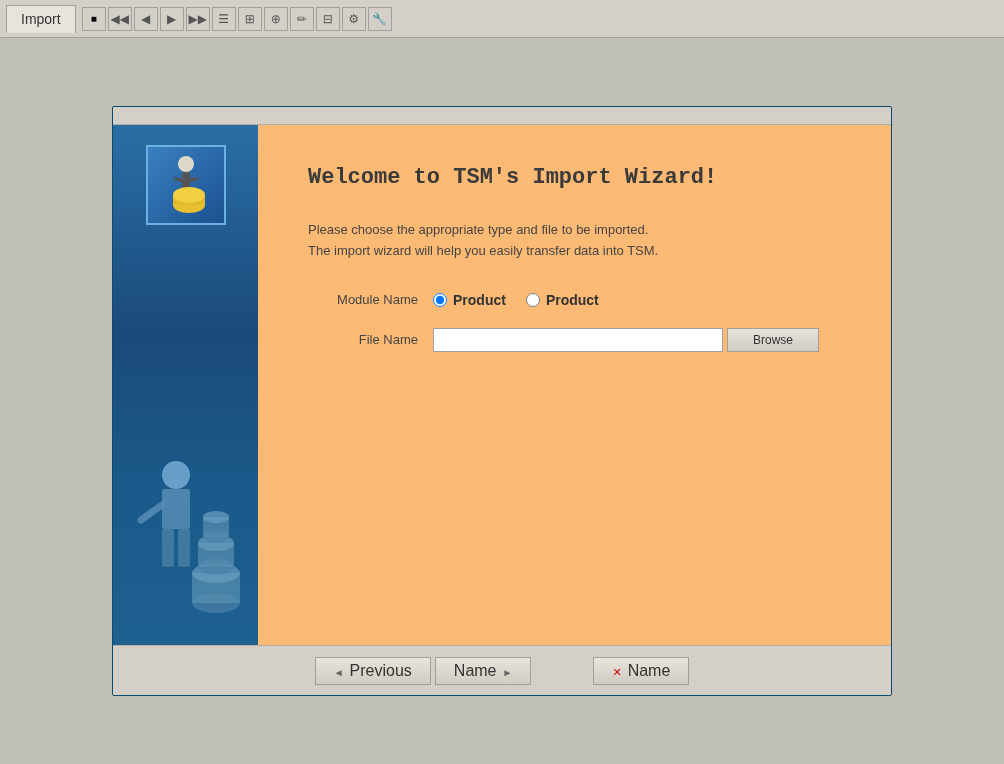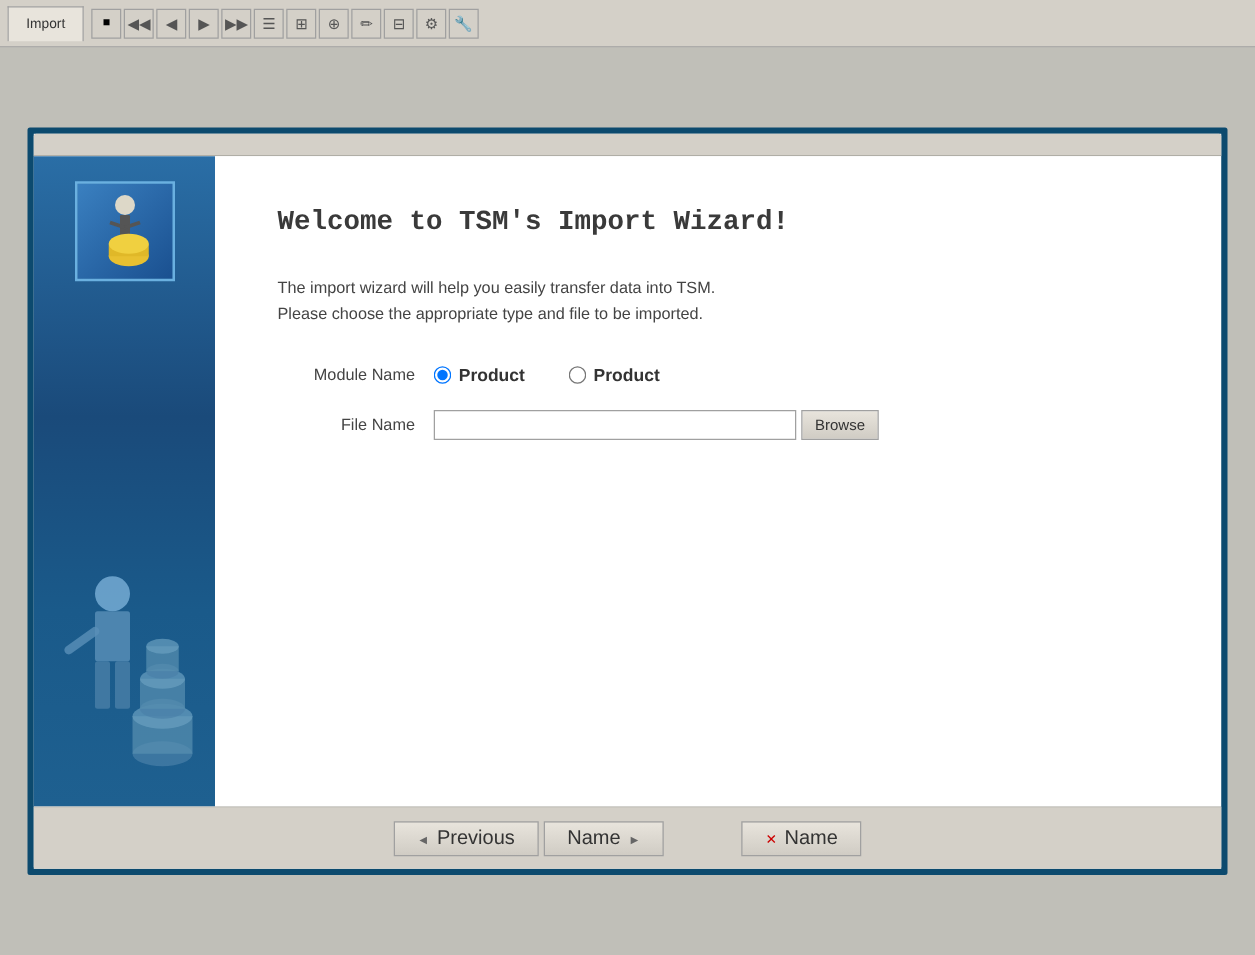--- a/index.html
+++ b/index.html
@@ -25,21 +25,21 @@
       align-items: center;
       padding: 4px 6px;
       gap: 2px;
     }
 
     .toolbar-tab {
       background: #e8e4dc;
       border: 1px solid #a0a0a0;
       border-bottom: none;
       padding: 4px 14px;
-      font-size: 11px;
+      font-size: 14px;
       color: #333;
       height: 28px;
       display: flex;
       align-items: center;
     }
 
     .toolbar-square {
       width: 24px;
       height: 24px;
       background: #d4d0c8;
@@ -72,23 +72,23 @@
       right: 0;
       bottom: 0;
       background: #c0bfb8;
       display: flex;
       align-items: center;
       justify-content: center;
     }
 
     
     .wizard-panel {
-      width: 960px;
-      background: #ffffff;
-      border: 5px solid #0c4a6e;
+      width: 780px;
+      background: #fdba74;
+      border: 1px solid #0c4a6e;
       border-radius: 2px;
       position: relative;
       padding-bottom: 0;
     }
 
     .wizard-top-bar {
       height: 18px;
       background: #d4d0c8;
       border-bottom: 1px solid #b0aea6;
       border-radius: 2px 2px 0 0;
@@ -155,21 +155,21 @@
       width: 110px;
       font-size: 13px;
       color: #444;
       text-align: right;
       margin-right: 15px;
     }
 
     .radio-group {
       display: flex;
       align-items: flex-start;
-      gap: 35px;
+      gap: 20px;
     }
 
     .radio-option {
       display: flex;
       align-items: center;
       gap: 6px;
       cursor: pointer;
     }
 
     .radio-option input[type="radio"] {
@@ -195,21 +195,21 @@
       width: 290px;
       height: 24px;
       border: 1px solid #a0a0a0;
       background: white;
       font-size: 12px;
       padding: 2px 4px;
     }
 
     .browse-btn {
       height: 24px;
-      padding: 0 10px;
+      padding: 0 25px;
       background: linear-gradient(to bottom, #e8e4dc, #d0ccc4);
       border: 1px solid #a0a0a0;
       font-size: 12px;
       cursor: pointer;
       color: #333;
     }
 
     
     .wizard-footer {
       height: 50px;
@@ -331,22 +331,22 @@
             <ellipse cx="95" cy="82" rx="13" ry="6" fill="#4a80a8" opacity="0.7"></ellipse>
             <rect x="82" y="62" width="26" height="20" fill="#5890b0" opacity="0.7"></rect>
             <ellipse cx="95" cy="62" rx="13" ry="6" fill="#6aa0c0" opacity="0.7"></ellipse>
           </svg>
         </div>
       </div>
 
       <div class="wizard-content">
         <h1 class="wizard-title">Welcome to TSM's Import Wizard!</h1>
         <div class="wizard-description">
+          <p>Please choose the appropriate type and file to be imported.</p>
           <p>The import wizard will help you easily transfer data into TSM.</p>
-          <p>Please choose the appropriate type and file to be imported.</p>
         </div>
 
         <div class="form-row">
           <div class="form-label">Module Name</div>
           <div class="radio-group">
             <label class="radio-option">
               <input type="radio" name="module" value="product" checked="" style="">
               <span class="radio-label">Product</span>
             </label>
             <label class="radio-option">

